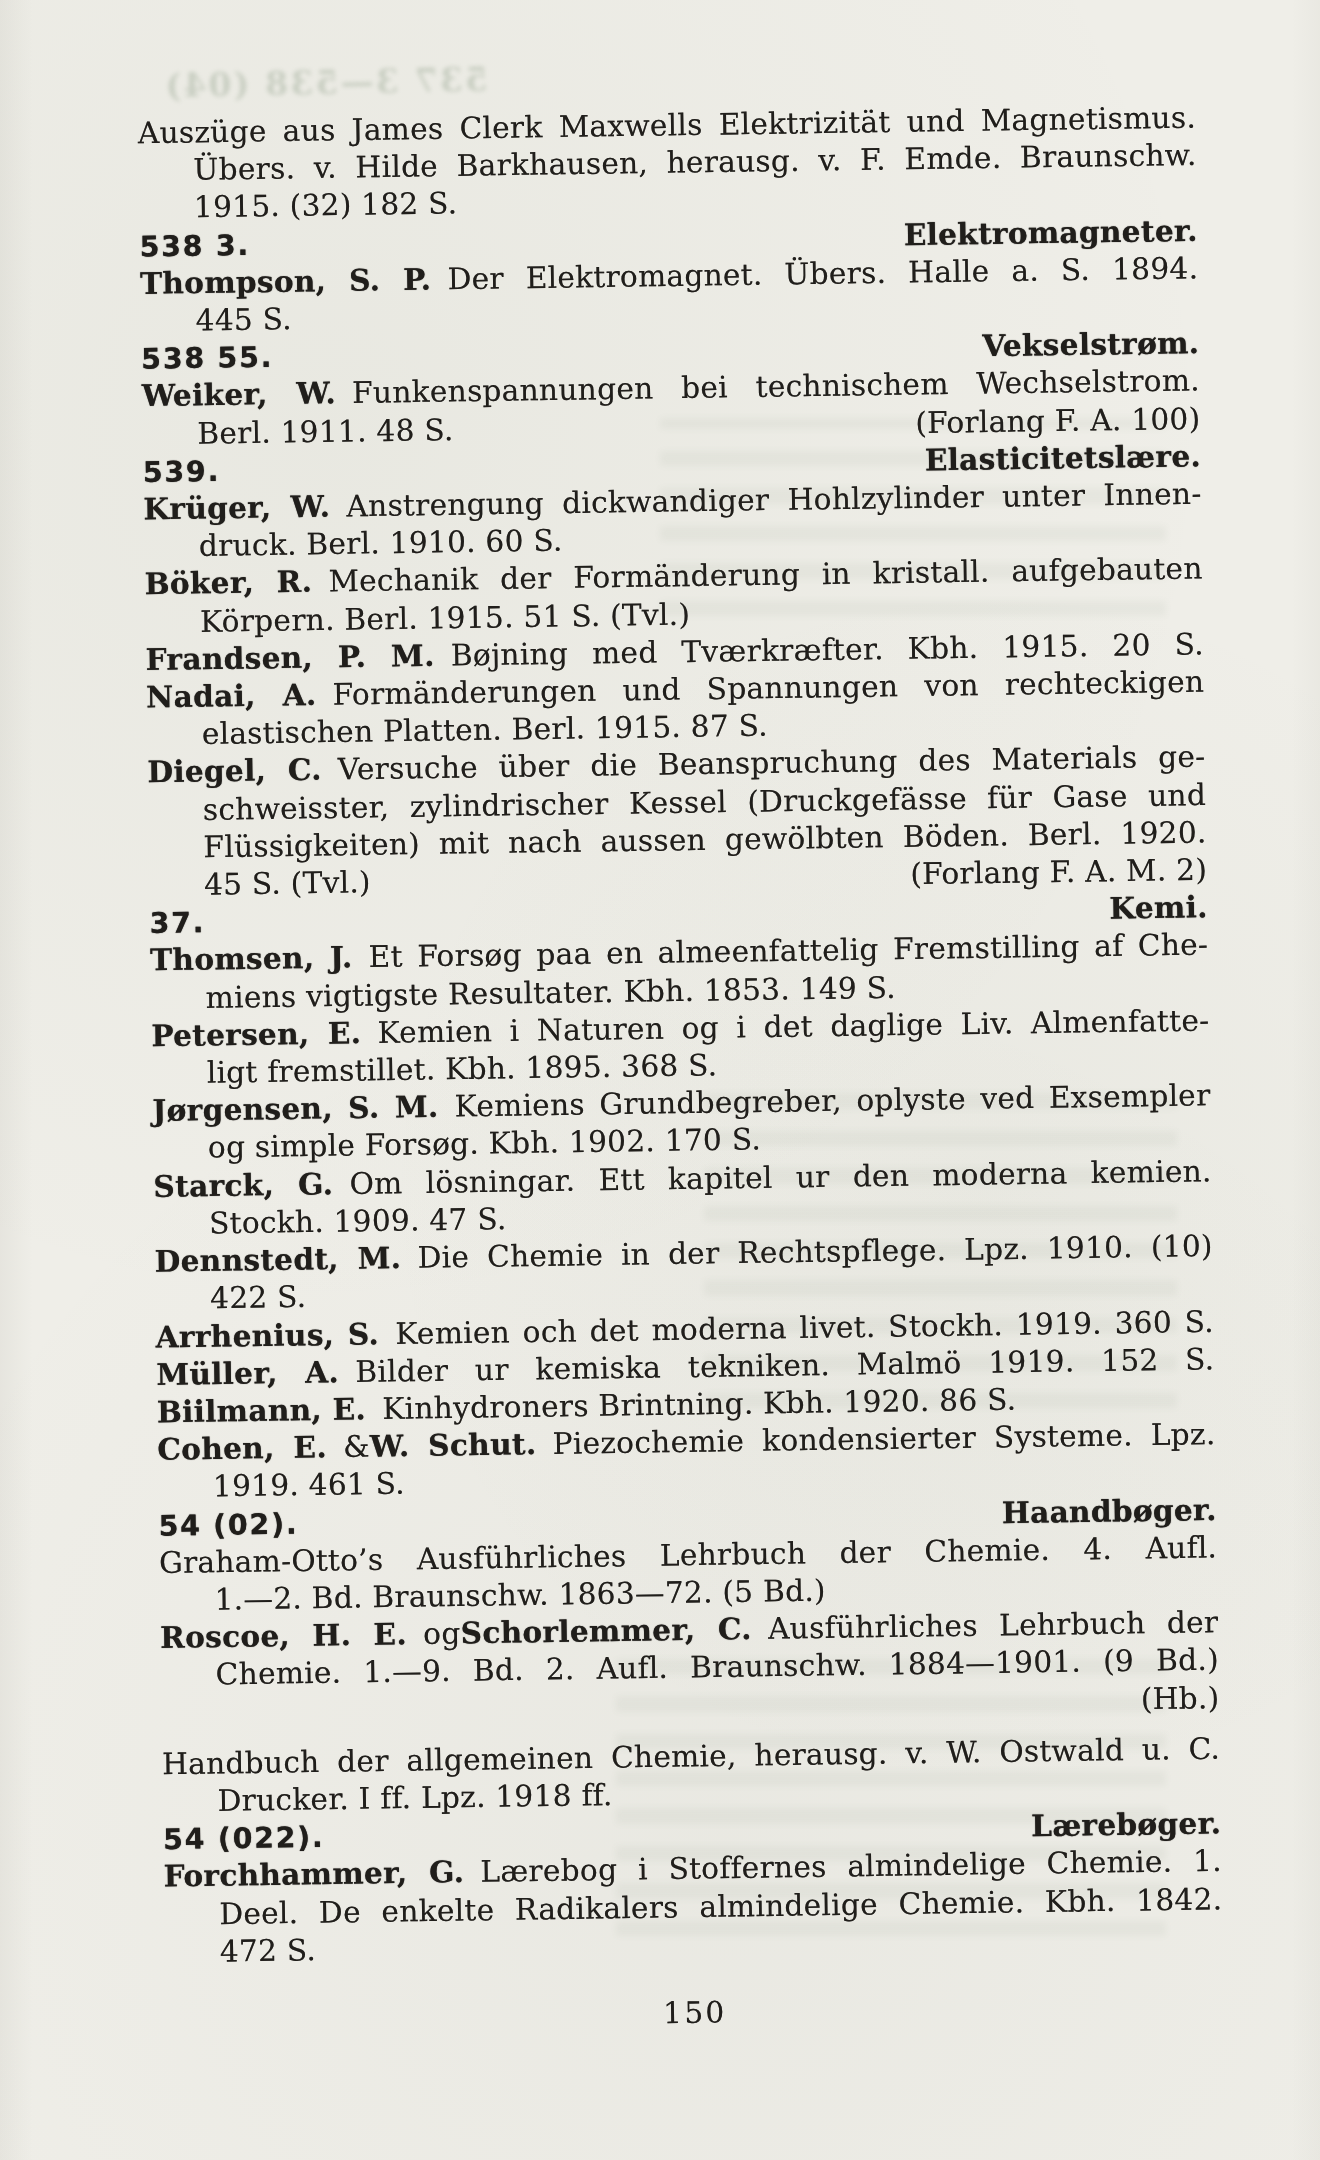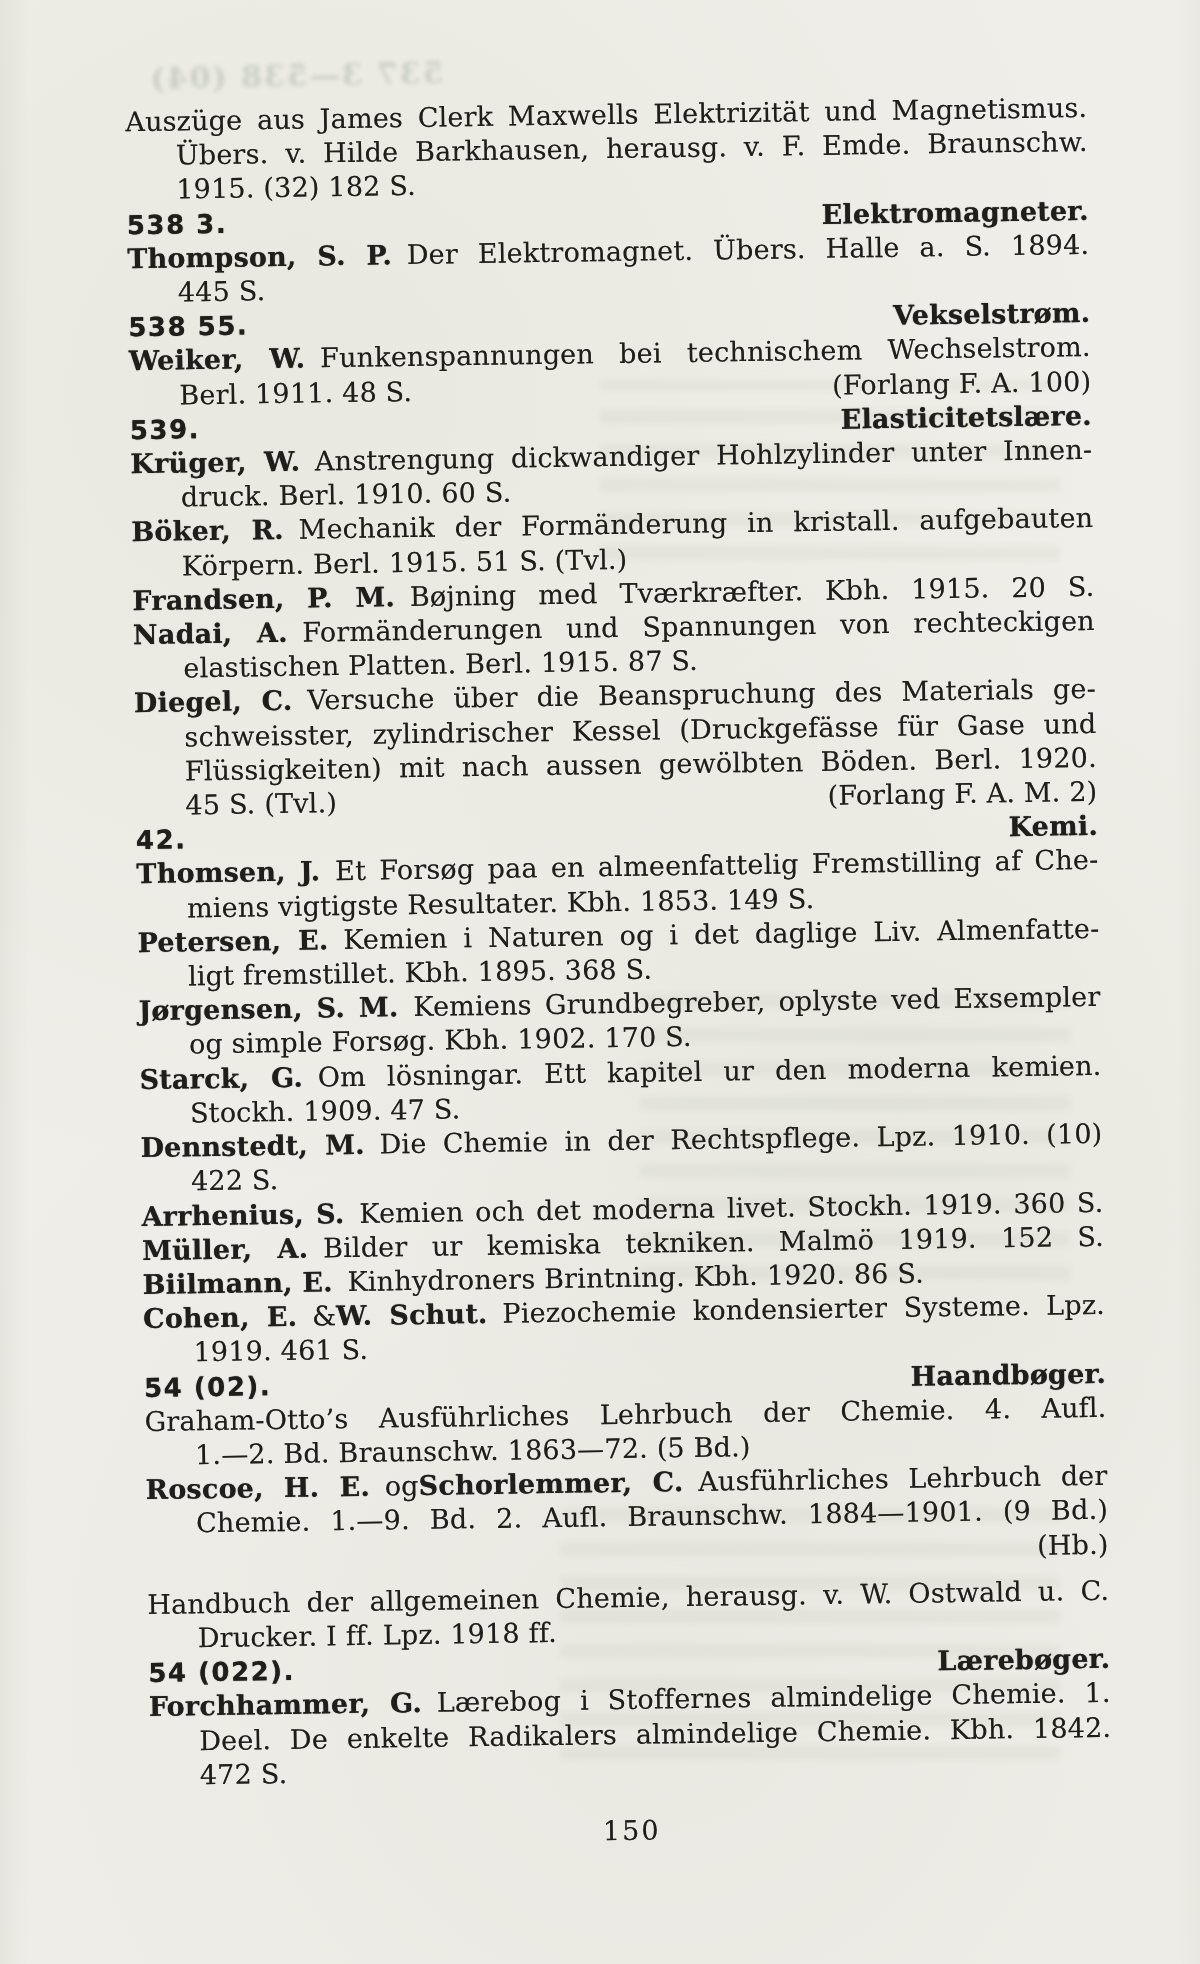--- a/index.html
+++ b/index.html
@@ -113,21 +113,21 @@
         <div class="entry">
           <div class="row line j"><span class="left"><span class="b">Diegel, C.</span><span class="rg">Versuche über die Beanspruchung des Materials ge-</span></span></div>
           <div class="row line ind j"><span class="left"><span class="rg">schweisster, zylindrischer Kessel (Druckgefässe für Gase und</span></span></div>
           <div class="row line ind j"><span class="left"><span class="rg">Flüssigkeiten) mit nach aussen gewölbten Böden.  Berl. 1920.</span></span></div>
           <div class="row line ind split">
             <span class="left"><span class="rg">45 S. (Tvl.)</span></span>
             <span class="right">(Forlang F. A. M. 2)</span>
           </div>
         </div>
         <div class="row heading">
-          <span class="num">42.</span>
+          <span class="num">37.</span>
           <span class="title">Kemi.</span>
         </div>
         <div class="entry">
           <div class="row line j"><span class="left"><span class="b">Thomsen, J.</span><span class="rg">Et Forsøg paa en almeenfattelig Fremstilling af Che-</span></span></div>
           <div class="row line ind"><span class="left"><span class="rg">miens vigtigste Resultater.  Kbh. 1853.  149 S.</span></span></div>
         </div>
         <div class="entry">
           <div class="row line j"><span class="left"><span class="b">Petersen, E.</span><span class="rg">Kemien i Naturen og i det daglige Liv.  Almenfatte-</span></span></div>
           <div class="row line ind"><span class="left"><span class="rg">ligt fremstillet.  Kbh. 1895.  368 S.</span></span></div>
         </div>

